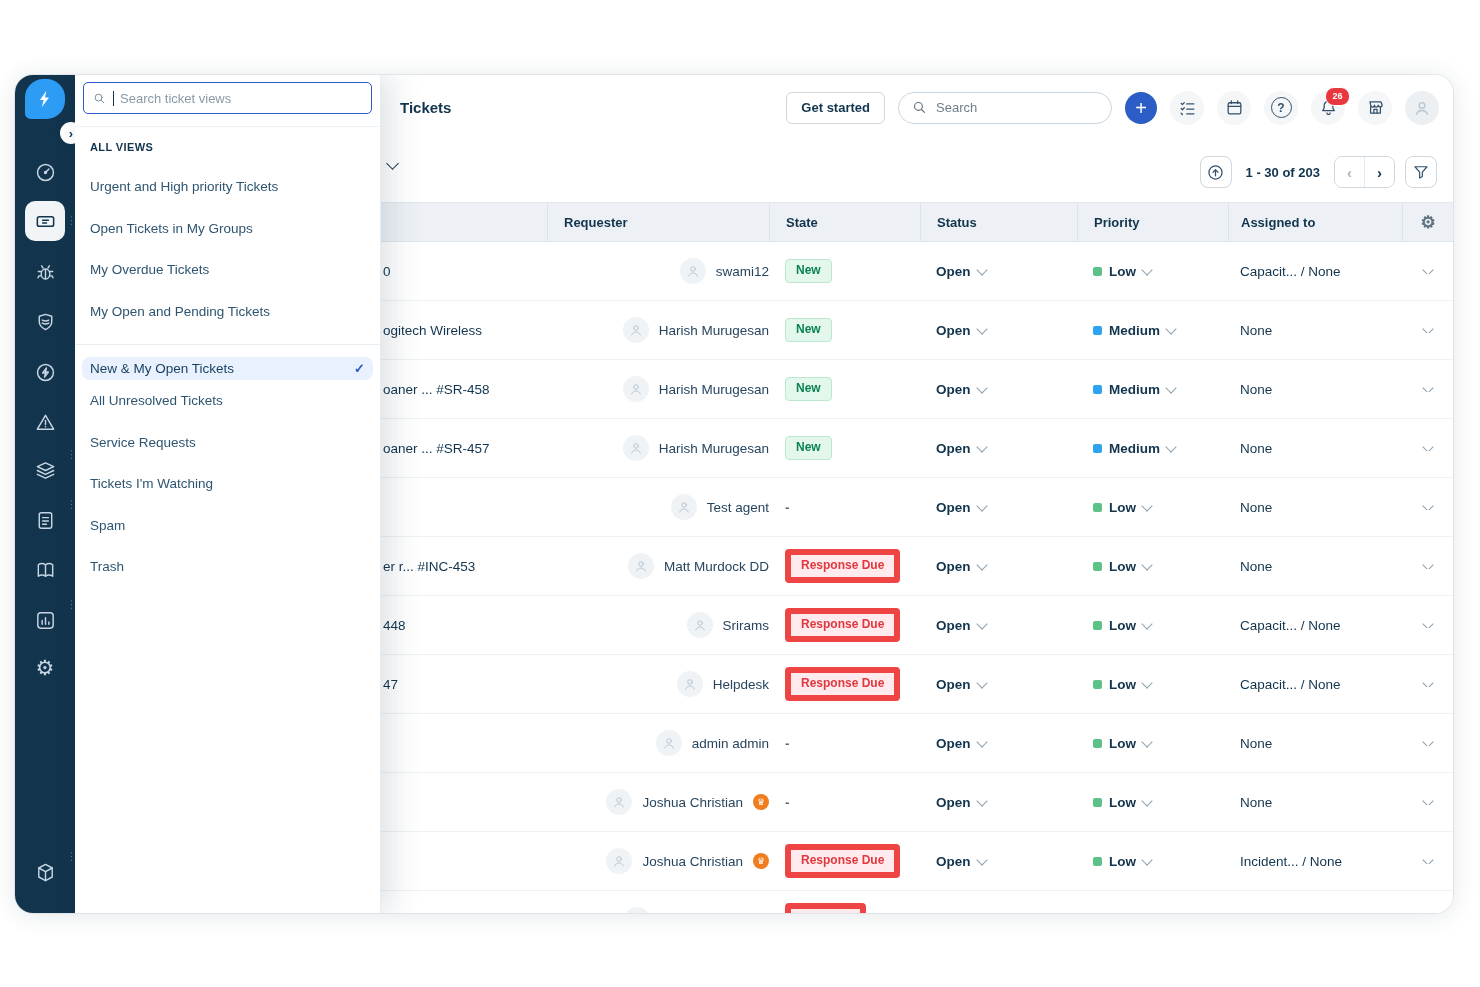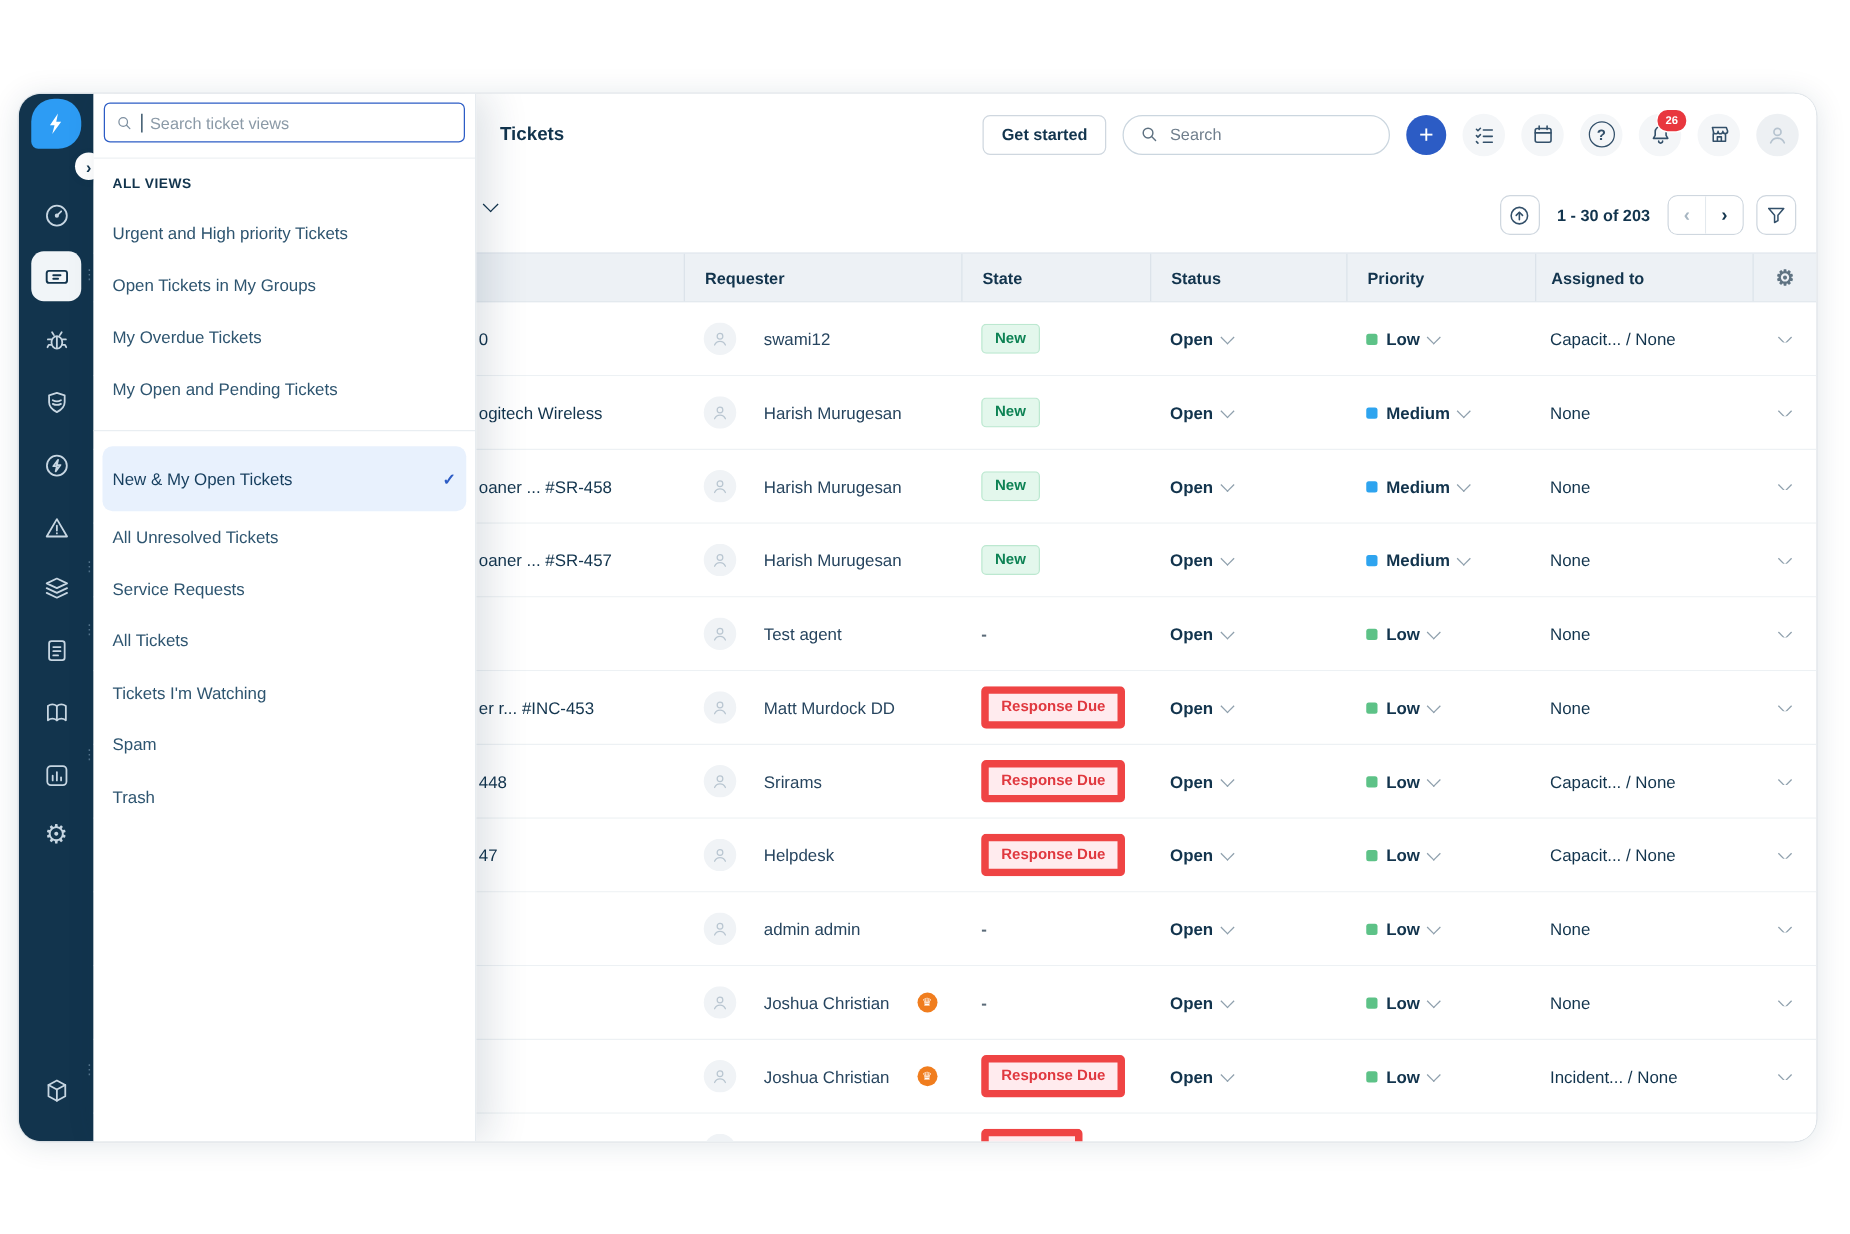--- a/index.html
+++ b/index.html
@@ -64,21 +64,21 @@
   .thead,.trow{display:grid;grid-template-columns:472px 222px 151px 157px 151px 174px 51px;}
   .thead{height:38px;background:#edf1f5;border-top:1px solid #e2e8ee;border-bottom:1px solid #dfe6ec;}
   .th{display:flex;align-items:center;padding-left:16px;font-size:13px;font-weight:bold;color:#12344d;
         border-left:1px solid #dce3ea;}
   .th:first-child{border-left:none;}
   .th.asg{padding-left:12px;}
   .th.gear-cell{justify-content:center;padding-left:0;color:#5f7382;font-size:17px;}
   .trow{height:58px;border-bottom:1px solid #edf1f4;align-items:center;background:#fff;}
   .cell{display:flex;align-items:center;font-size:13.5px;color:#12344d;white-space:nowrap;overflow:hidden;}
   .cell.subject{padding-left:308px;font-weight:500;}
-  .cell.req{padding-left:16px;gap:22px;}
+  .cell.req{padding-left:16px;gap:10px;justify-content:flex-end;}
   .avatar{width:26px;height:26px;border-radius:50%;background:#f0f3f6;display:flex;align-items:center;justify-content:center;flex:none;}
   .avatar svg{stroke:#b9c6d1;fill:none;stroke-width:1.5;stroke-linecap:round;}
   .req-name{font-weight:500;color:#27455f;}
   .vip{width:16px;height:16px;border-radius:50%;background:#f07d1e;color:#fff;font-size:9px;
         align-items:center;justify-content:center;display:inline-flex;flex:none;}
   .vip:empty{display:none;}
   .cell.state{padding-left:16px;}
   .badge{display:inline-block;padding:4px 10px;border-radius:4px;font-size:12px;font-weight:bold;line-height:1.1;}
   .badge.new{background:#e3f7ec;border:1px solid #bce8d0;color:#0d8254;}
   .badge.due{background:#ffebee;border:6px solid #ef4444;color:#e0383f;}
@@ -94,21 +94,21 @@
         box-shadow:10px 0 30px rgba(18,52,77,.14);border-right:1px solid #e7ecf0;}
   .vp-head{padding:7px 8px 12px;border-bottom:1px solid #eef1f4;}
   .vp-search{height:30px;border:1.5px solid #2c5cc5;border-radius:5px;display:flex;align-items:center;gap:6px;padding:0 8px;}
   .vp-search svg{stroke:#7d8fa0;fill:none;stroke-width:1.6;stroke-linecap:round;flex:none;}
   .vp-caret{width:1px;height:15px;background:#12344d;flex:none;}
   .vp-search input{border:none;outline:none;flex:1;font-size:13px;color:#12344d;background:transparent;
         font-family:"Liberation Sans",sans-serif;padding:0;}
   .vp-search input::placeholder{color:#8b9aa7;}
   .vp-label{margin:14px 15px 13px;font-size:11px;font-weight:bold;letter-spacing:.4px;color:#12344d;}
   .view-item{height:41.5px;display:flex;align-items:center;padding:0 15px;font-size:13.5px;color:#2e5570;font-weight:500;}
-  .view-item.selected{height:52px;margin:0 7px;padding:0 8px;border-radius:8px;background:#e8f1fd;color:#163e5e;
+  .view-item.selected{height:23px;margin:0 7px;padding:0 8px;border-radius:8px;background:#e8f1fd;color:#163e5e;
         justify-content:space-between;}
   .check{color:#2c5cc5;font-weight:bold;font-size:13px;}
   .check:empty{display:none;}
   .views-divider{height:1px;background:#e9eef2;margin:12px 0;}
 </style>
 </head>
 <body>
 
 <div class="canvas">
   <div class="app-window">
@@ -681,23 +681,20 @@
         <span>New &amp; My Open Tickets</span>
         <span class="check">✓</span>
       </div>
       <div class="view-item">
           <span>All Unresolved Tickets</span>
         </div>
       <div class="view-item">
           <span>Service Requests</span>
         </div>
       <div class="view-item">
-          <span>All Tickets</span>
-        </div>
-      <div class="view-item">
           <span>Tickets I'm Watching</span>
         </div>
       <div class="view-item">
           <span>Spam</span>
         </div>
       <div class="view-item">
           <span>Trash</span>
         </div>
     </div>
 

